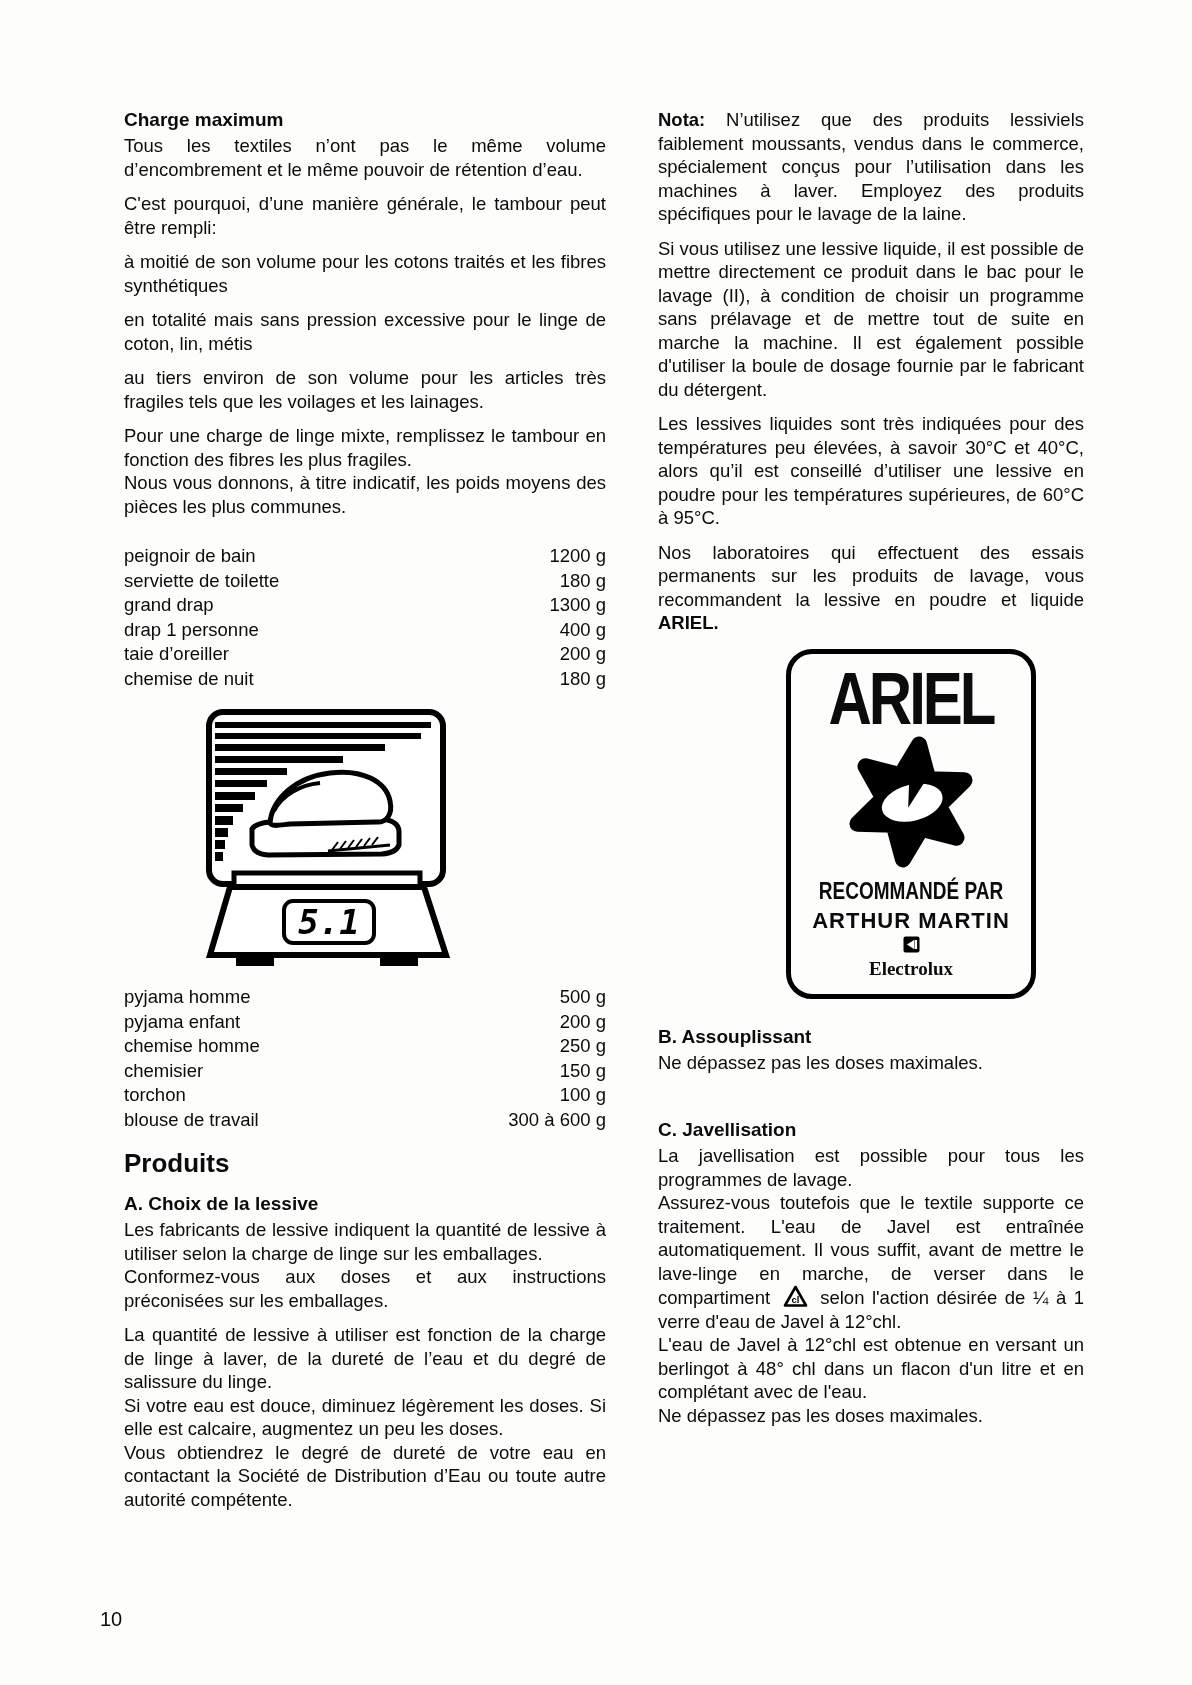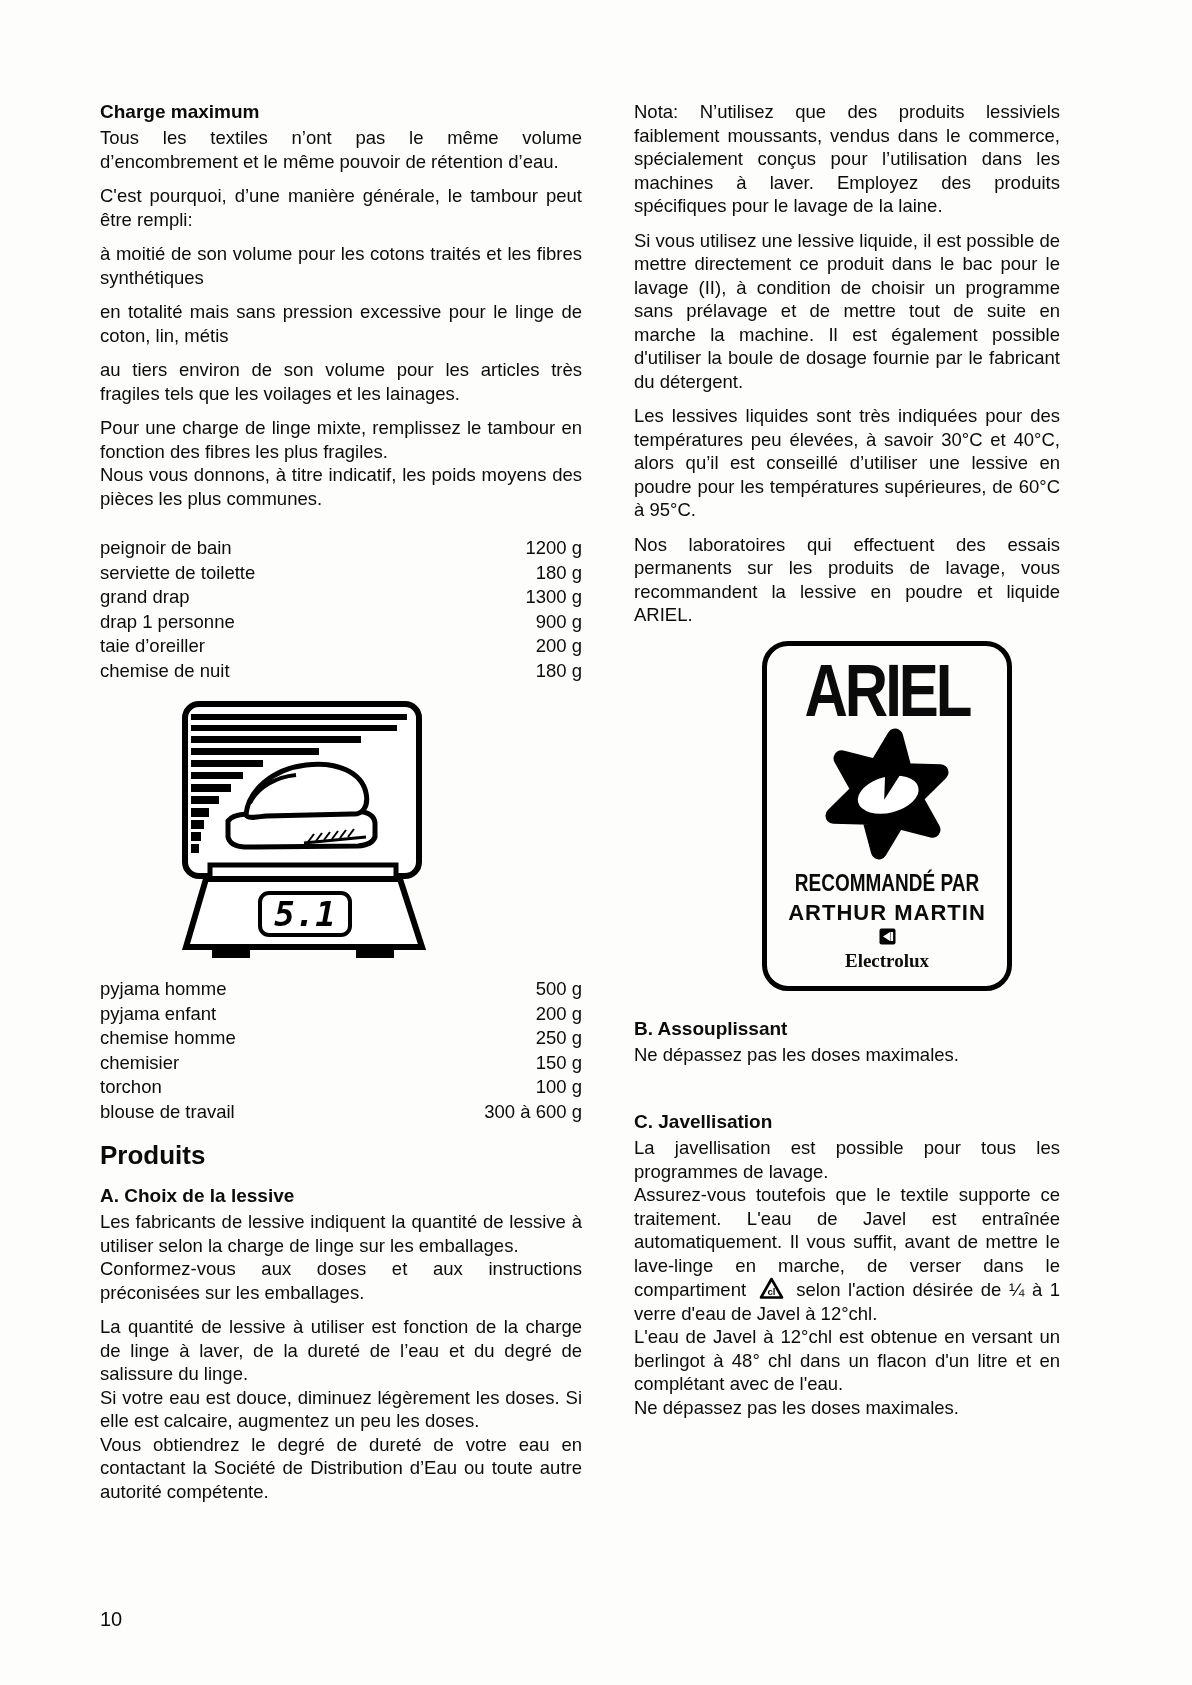--- a/index.html
+++ b/index.html
@@ -5,21 +5,21 @@
   html,body{margin:0;padding:0;background:#e8e8e8;}
   .page{
     position:relative;
     width:1192px;height:1685px;
     margin:0 auto;
     background:#fdfdfb;
     color:#0b0b0b;
     font-family:"Liberation Sans", sans-serif;
     overflow:hidden;
   }
-  .col{position:absolute;top:100px;}
+  .col{position:absolute;top:108px;margin-left:24px;}
   .col-left{left:100px;width:482px;}
   .col-right{left:634px;width:426px;}
   p.body{
     font-size:18.5px;line-height:23.5px;
     text-align:justify;
     margin:0 0 11px 0;
   }
   .h-small{
     font-size:19px;font-weight:bold;
     margin:0 0 2px 0;line-height:24px;
@@ -70,21 +70,21 @@
     font-family:"Liberation Serif", serif;
     flex-direction:column;
   }
   .sec-b{margin-top:26px;}
   .sec-c{margin-top:44px;}
   .bleach-icon{vertical-align:-4px;margin:0 5px;}
   .page-number{
     position:absolute;left:100px;top:1608px;
     font-size:20px;
   }
-  b{font-weight:normal;}
+  b{font-weight:bold;}
 </style>
 </head>
 <body>
 
 <div class="page">
 
   <div class="col col-left">
     <h3 class="h-small">Charge maximum</h3>
     <p class="body">Tous les textiles n’ont pas le même volume d’encombrement et le même pouvoir de rétention d’eau.</p>
     <p class="body">C'est pourquoi, d’une manière générale, le tambour peut être rempli:</p>
@@ -103,21 +103,21 @@
       <div class="wrow">
           <span>serviette de toilette</span>
           <span class="wt">180 g</span>
         </div>
       <div class="wrow">
           <span>grand drap</span>
           <span class="wt">1300 g</span>
         </div>
       <div class="wrow">
           <span>drap 1 personne</span>
-          <span class="wt">900 g</span>
+          <span class="wt">400 g</span>
         </div>
       <div class="wrow">
           <span>taie d’oreiller</span>
           <span class="wt">200 g</span>
         </div>
       <div class="wrow">
           <span>chemise de nuit</span>
           <span class="wt">180 g</span>
         </div>
     </div>

